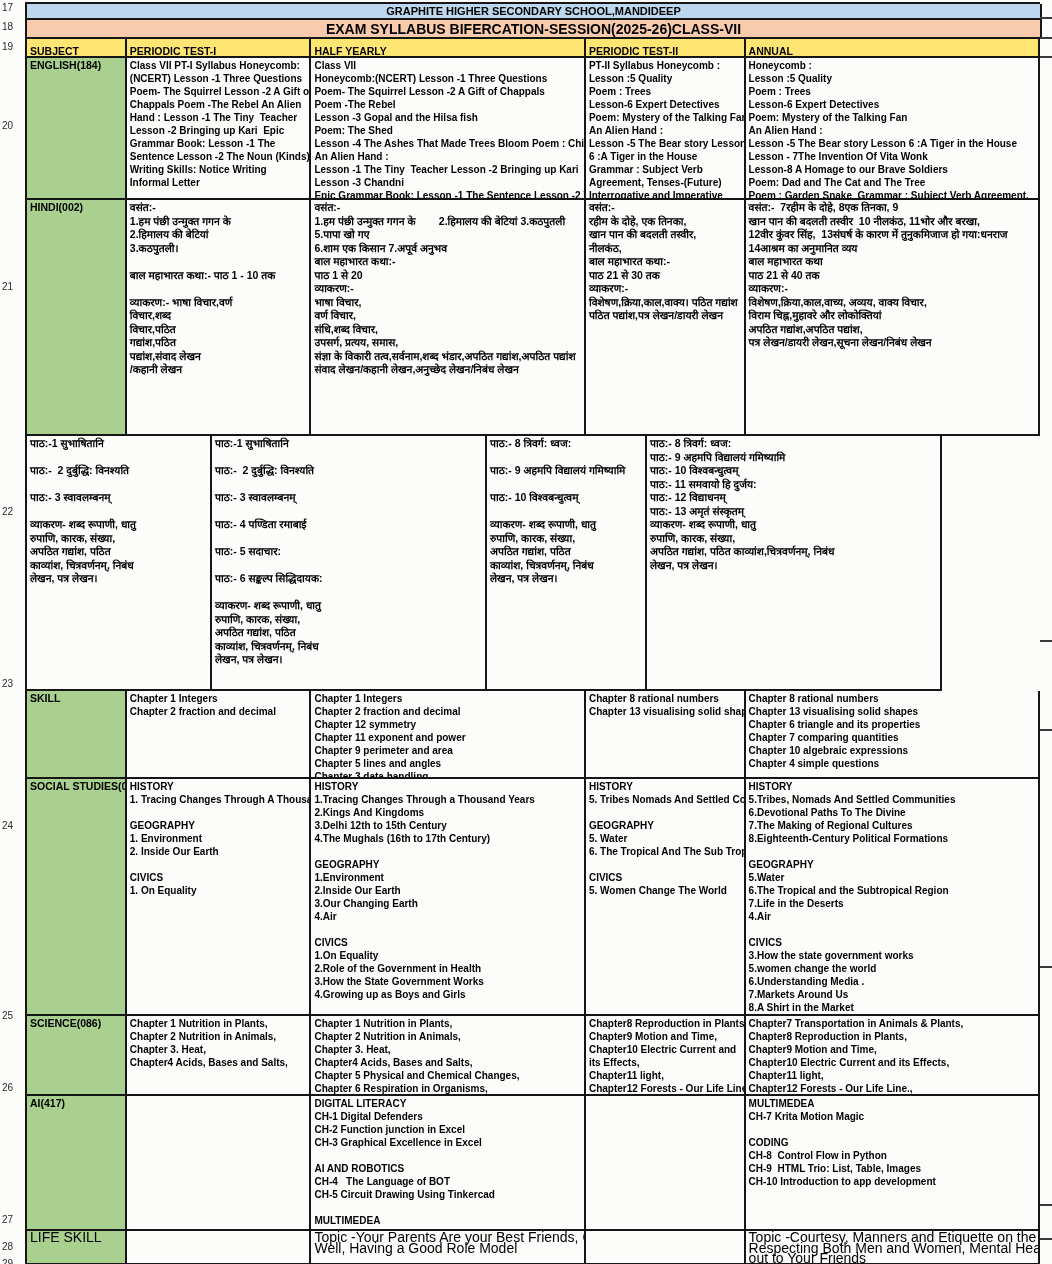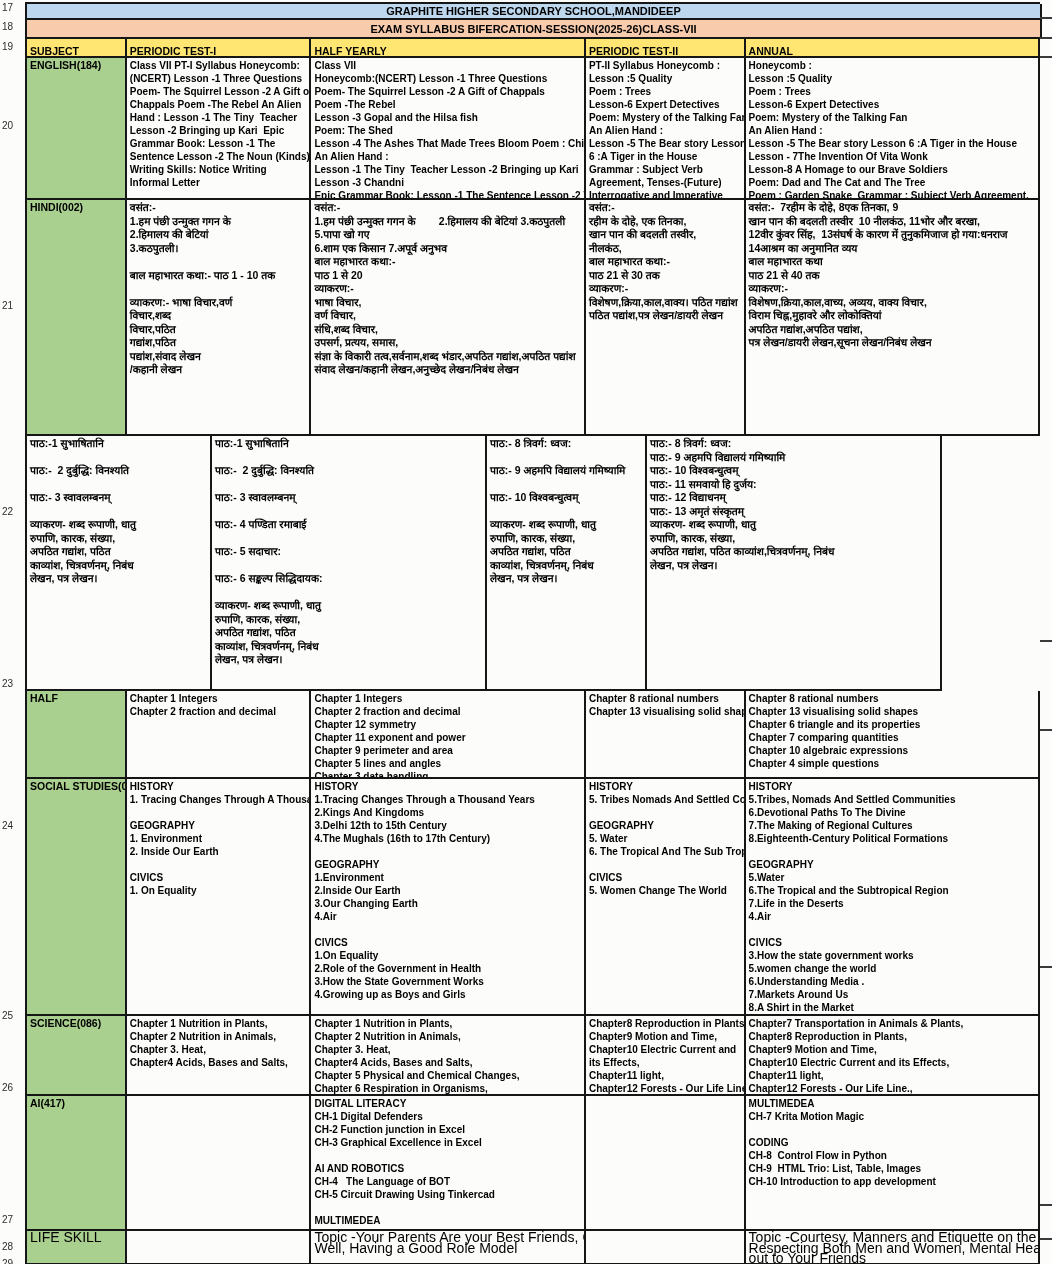--- a/index.html
+++ b/index.html
@@ -13,39 +13,39 @@
   .rownum{position:absolute;left:2px;font-size:10px;color:#2b2b2b;font-weight:400;}
   
   .grid{position:absolute;left:25px;top:2px;width:1015px;border-top:2px solid var(--border);border-left:2px solid var(--border);box-sizing:border-box;}
   .row{display:flex;align-items:stretch;}
   .cell{box-sizing:border-box;border-right:2px solid var(--border);border-bottom:2px solid var(--border);
         overflow:hidden;padding:1px 3px;font-size:10px;line-height:13px;font-weight:700;white-space:pre;}
   .c0{width:100px}.c1{width:185px}.c2{width:275px}.c3{width:160px}.c4{width:295px}
   .banner{width:1015px;box-sizing:border-box;border-right:2px solid var(--border);border-bottom:2px solid var(--border);
           text-align:center;font-weight:700;overflow:hidden;}
   .banner-school{height:16px;background:var(--blue);font-size:11px;line-height:15px;}
-  .banner-exam{height:19px;background:var(--peach);font-size:11px;line-height:18px;}
+  .banner-exam{height:19px;background:var(--peach);font-size:14px;line-height:18px;}
   .colhead{background:var(--yellow);font-size:10.5px;padding-top:6px;}
   .subject{background:var(--green);font-size:10.5px;}
   .r-lifeskill .cell{font-size:14px;line-height:10.5px;font-weight:400;}
   .hindi .cell{font-size:10.5px;line-height:13.5px;}
   
   .tick{position:absolute;left:1040px;width:12px;height:2px;background:#3a3a3a;}
 </style>
 </head>
 <body>
 
 <div class="sheet">
 
   <div class="gutter">
     <div class="rownum" style="top:2px">17</div>
     <div class="rownum" style="top:21px">18</div>
     <div class="rownum" style="top:41px">19</div>
     <div class="rownum" style="top:120px">20</div>
-    <div class="rownum" style="top:300px">21</div>
+    <div class="rownum" style="top:281px">21</div>
     <div class="rownum" style="top:506px">22</div>
     <div class="rownum" style="top:678px">23</div>
     <div class="rownum" style="top:820px">24</div>
     <div class="rownum" style="top:1010px">25</div>
     <div class="rownum" style="top:1082px">26</div>
     <div class="rownum" style="top:1214px">27</div>
     <div class="rownum" style="top:1241px">28</div>
     <div class="rownum" style="top:1258px">29</div>
   </div>
 
@@ -208,21 +208,21 @@
 पाठ:- 11 समवायो हि दुर्जय:
 पाठ:- 12 विद्याधनम्
 पाठ:- 13 अमृतं संस्कृतम्
 व्याकरण- शब्द रूपाणी, धातु
 रुपाणि, कारक, संख्या,
 अपठित गद्यांश, पठित काव्यांश,चित्रवर्णनम्, निबंध
 लेखन, पत्र लेखन।</div>
     </div>
 
     <div class="row" style="height:88px">
-      <div class="cell c0 subject">HALF</div>
+      <div class="cell c0 subject">SKILL</div>
       <div class="cell c1">Chapter 1 Integers
 Chapter 2 fraction and decimal</div>
       <div class="cell c2">Chapter 1 Integers
 Chapter 2 fraction and decimal
 Chapter 12 symmetry
 Chapter 11 exponent and power
 Chapter 9 perimeter and area
 Chapter 5 lines and angles
 Chapter 3 data handling</div>
       <div class="cell c3">Chapter 8 rational numbers

